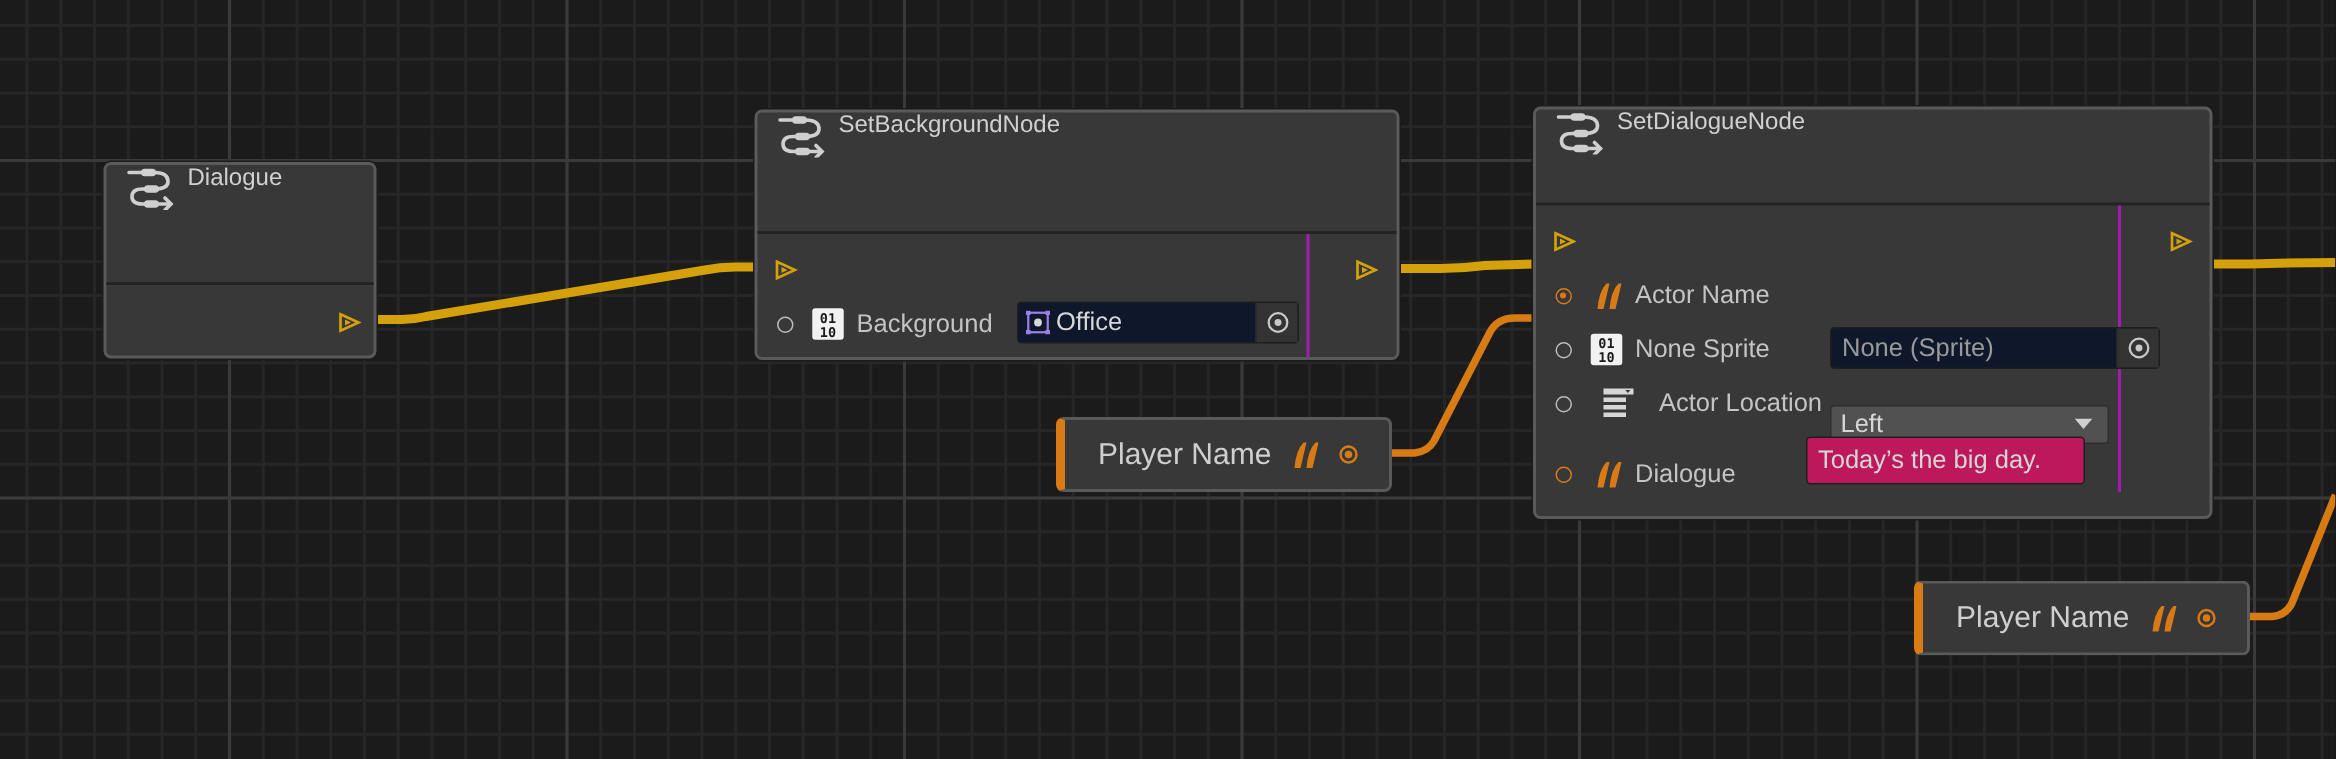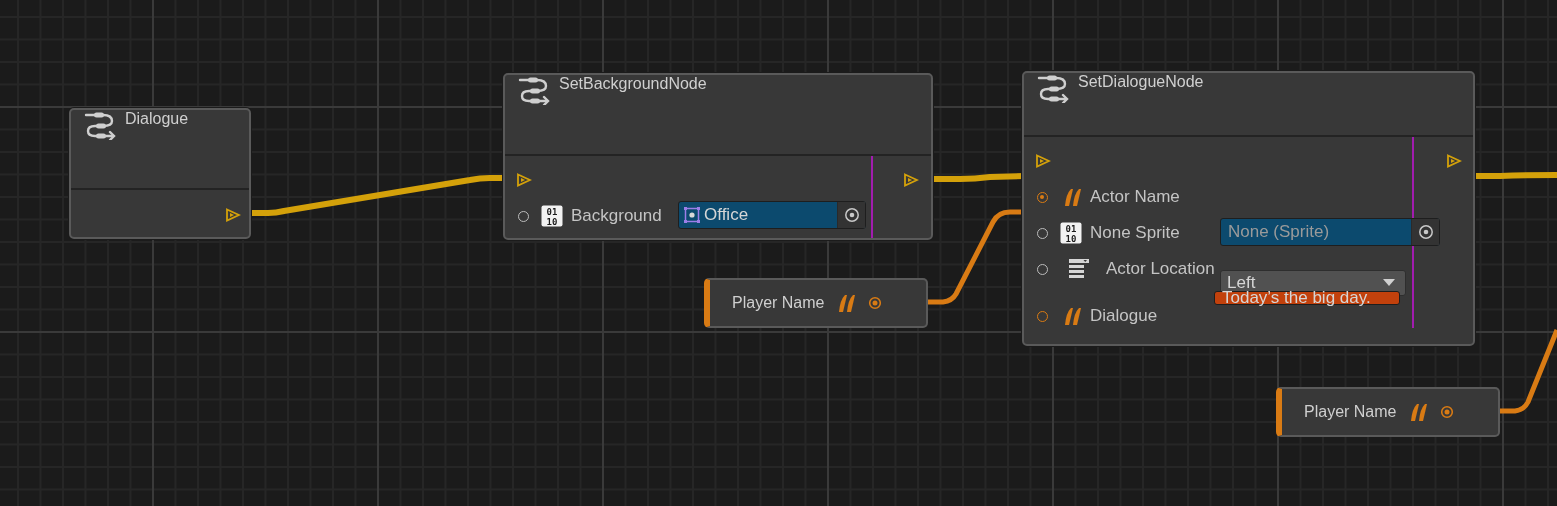--- a/index.html
+++ b/index.html
@@ -30,31 +30,31 @@
   .ports .inputs { flex: 1; border-right: 2px solid #a21caf; position: relative; }
   .ports .outputs { position: relative; }
   .exec-pin { position: absolute; width: 16px; height: 14px; }
   .row { position: absolute; display: flex; align-items: center; font-size: 17px; color: #c4c4c4; }
   .port-circle { width: 11px; height: 11px; border-radius: 50%; border: 1.6px solid #bcbcbc; flex: none; }
   .port-circle.orange { border-color: #d97b14; }
   .port-circle.filled { position: relative; }
   .port-circle.filled::after { content: ""; position: absolute; left: 2px; top: 2px; width: 4px; height: 4px; border-radius: 50%; background: #d97b14; }
   .type-icon { width: 22px; height: 22px; flex: none; }
   .field {
-    position: absolute; background: #0c4a6e; border: 1.5px solid #1e1e1e; border-radius: 3px;
+    position: absolute; background: #0f172a; border: 1.5px solid #1e1e1e; border-radius: 3px;
     font-size: 17px; color: #d6d6d6; display: flex; align-items: center;
   }
   .field .picker {
     position: absolute; right: 0; top: 0; bottom: 0; width: 28px; background: #333;
     display: flex; align-items: center; justify-content: center; border-left: 1px solid #2a2a2a;
   }
   .field.dropdown { background: #515151; border-color: #2e2e2e; }
   .var-node {
     position: absolute; height: 50px; background: #383838; border: 2px solid #5a5a5a; border-radius: 5px;
-    display: flex; align-items: center; font-size: 16px; color: #cfcfcf;
+    display: flex; align-items: center; font-size: 20px; color: #cfcfcf;
     border-left: 6px solid #d97b14;
   }
 </style>
 </head>
 <body>
 
 <div class="grid"></div>
 
 <svg class="wires" viewBox="0 0 1557 506">
 
@@ -210,21 +210,21 @@
       </div>
 
       <div class="row" style="left:13px; top:156px; height:24px; gap:12px;margin-top:11px;">
         <span class="port-circle orange"></span>
         <svg class="type-icon" viewBox="0 0 22 22">
           <path d="M5 20 L9 20 L13 3 L11 3 Q6 8 5 20 Z" fill="#d97b14"></path>
           <path d="M13 20 L17 20 L21 3 L19 3 Q14 8 13 20 Z" fill="#d97b14"></path>
         </svg>
         <span style="margin-left:-4px;">Dialogue</span>
       </div>
-      <div class="field" style="left:190px; top:154px; width:186px; height:14px; padding-left:7px; background:#c2410c;">
+      <div class="field" style="left:180px; top:154px; width:186px; height:32px; padding-left:7px; background:#be185d;">
         <span>Today’s the big day.</span>
       </div>
     </div>
     <div class="outputs" style="width:59px;">
       <svg class="exec-pin" style="left:32px; top:17px;" viewBox="0 0 16 14">
         <path d="M2 1.5 L14 7 L2 12.5 Z" fill="none" stroke="#d4a10a" stroke-width="1.8"></path>
         <path d="M5 5 L9 7 L5 9 Z" fill="#d4a10a"></path>
       </svg>
     </div>
   </div>

